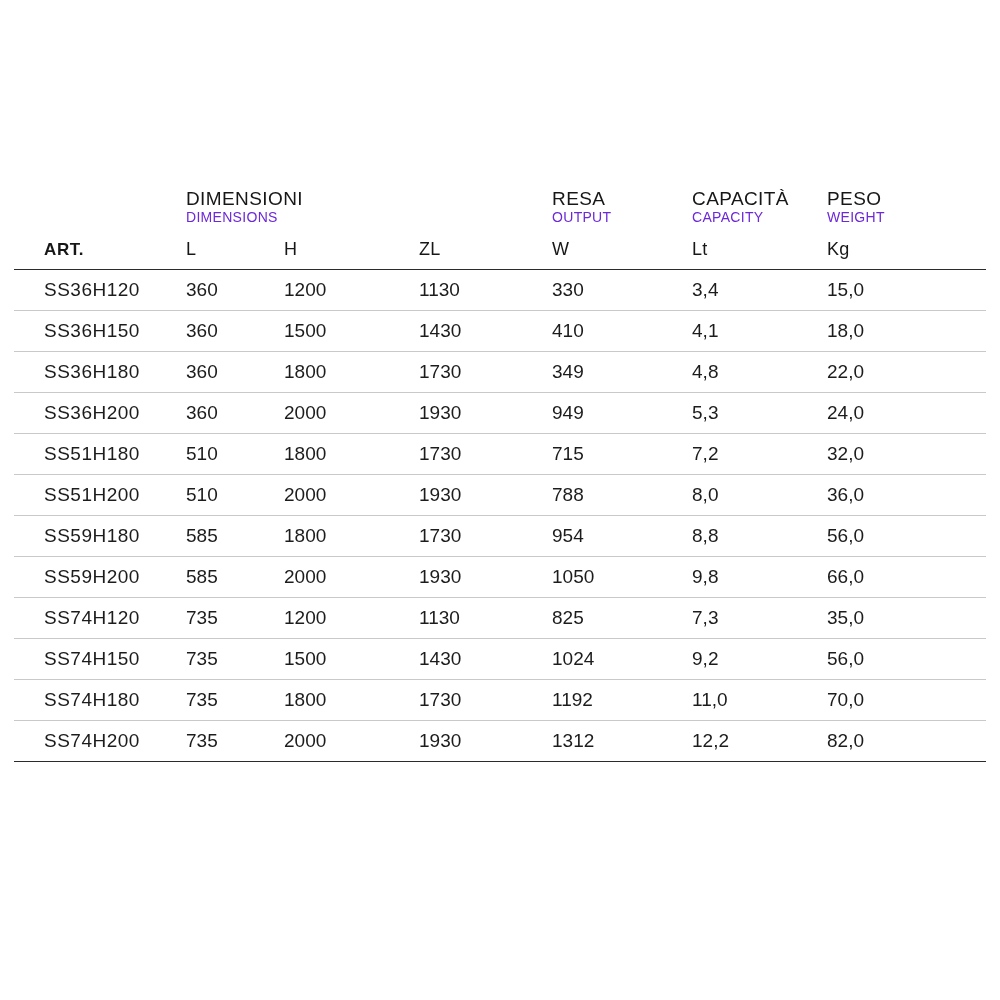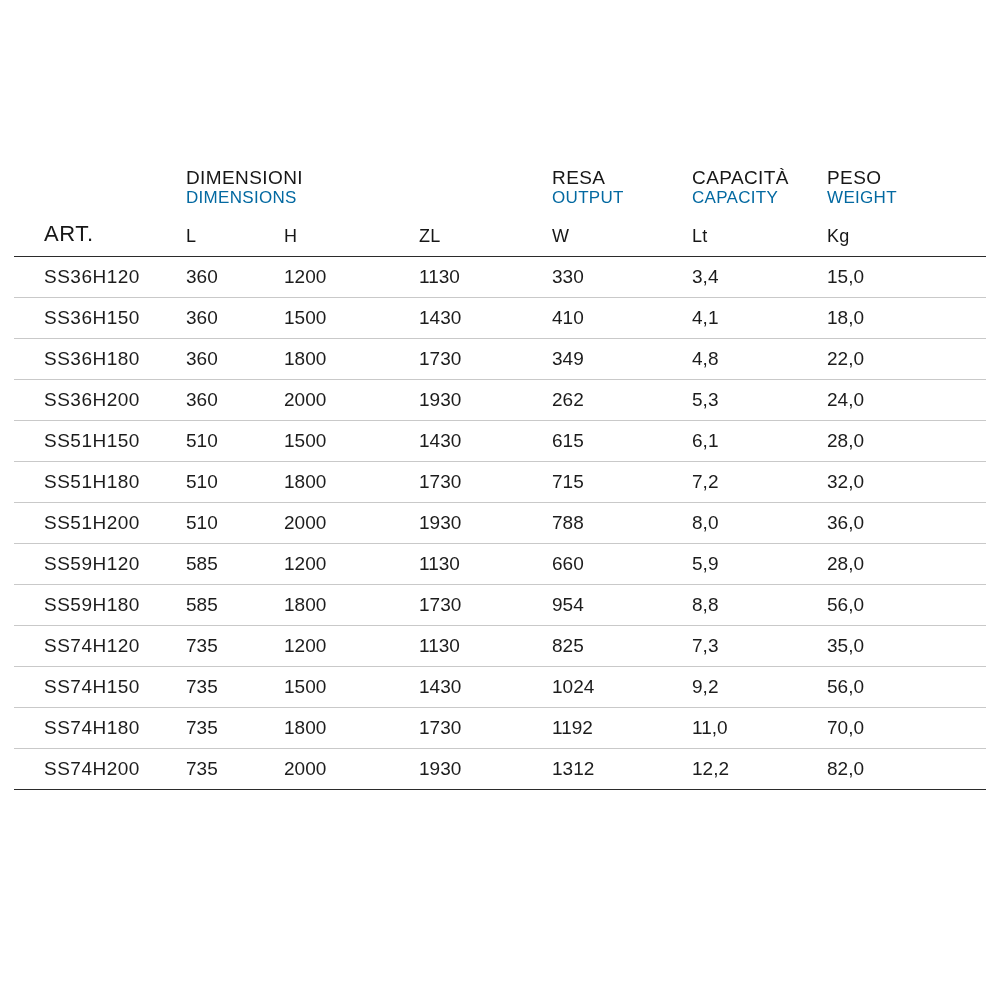--- a/index.html
+++ b/index.html
@@ -38,46 +38,48 @@
   col.c-kg  { width: 159px; }
 
   
   .group-row td {
     padding: 0 0 6px 0;
     vertical-align: bottom;
     border: none;
   }
   .grp {
     line-height: 1.08;
+    margin-top: 21px;
   }
   .grp .it {
     font-size: 19px;
     letter-spacing: 0.4px;
     color: #171717;
     display: block;
   }
   .grp .en {
-    font-size: 17px;
+    font-size: 14px;
     letter-spacing: 0.3px;
-    color: #0369a1;
+    color: #6d28d9;
     display: block;
   }
 
   
   .unit-row td {
     font-size: 18px;
     padding: 8px 0 9px 0;
     border-bottom: 1.6px solid #2b2b2b;
     vertical-align: bottom;
     color: #171717;
     letter-spacing: 0.3px;
   }
   .unit-row td.art-cell {
-    font-size: 22px;
+    font-size: 17px;
     letter-spacing: 0.6px;
+    font-weight: bold;
   }
 
   
   .spec-table tbody td {
     font-size: 19px;
     padding: 9px 0 9px 0;
     border-bottom: 1px solid #c9c9c9;
     color: #1c1c1c;
     white-space: nowrap;
   }
@@ -169,68 +171,59 @@
         <td>1730</td>
         <td>349</td>
         <td>4,8</td>
         <td>22,0</td>
       </tr>
       <tr>
         <td class="art pad-art">SS36H200</td>
         <td class="pad-l">360</td>
         <td>2000</td>
         <td>1930</td>
-        <td>262</td>
+        <td>949</td>
         <td>5,3</td>
         <td>24,0</td>
-      </tr>
-      <tr>
-        <td class="art pad-art">SS51H150</td>
-        <td class="pad-l">510</td>
-        <td>1500</td>
-        <td>1430</td>
-        <td>615</td>
-        <td>6,1</td>
-        <td>28,0</td>
       </tr>
       <tr>
         <td class="art pad-art">SS51H180</td>
         <td class="pad-l">510</td>
         <td>1800</td>
         <td>1730</td>
         <td>715</td>
         <td>7,2</td>
         <td>32,0</td>
       </tr>
       <tr>
         <td class="art pad-art">SS51H200</td>
         <td class="pad-l">510</td>
         <td>2000</td>
         <td>1930</td>
         <td>788</td>
         <td>8,0</td>
         <td>36,0</td>
       </tr>
       <tr>
-        <td class="art pad-art">SS59H120</td>
-        <td class="pad-l">585</td>
-        <td>1200</td>
-        <td>1130</td>
-        <td>660</td>
-        <td>5,9</td>
-        <td>28,0</td>
-      </tr>
-      <tr>
         <td class="art pad-art">SS59H180</td>
         <td class="pad-l">585</td>
         <td>1800</td>
         <td>1730</td>
         <td>954</td>
         <td>8,8</td>
         <td>56,0</td>
+      </tr>
+      <tr>
+        <td class="art pad-art">SS59H200</td>
+        <td class="pad-l">585</td>
+        <td>2000</td>
+        <td>1930</td>
+        <td>1050</td>
+        <td>9,8</td>
+        <td>66,0</td>
       </tr>
       <tr>
         <td class="art pad-art">SS74H120</td>
         <td class="pad-l">735</td>
         <td>1200</td>
         <td>1130</td>
         <td>825</td>
         <td>7,3</td>
         <td>35,0</td>
       </tr>

